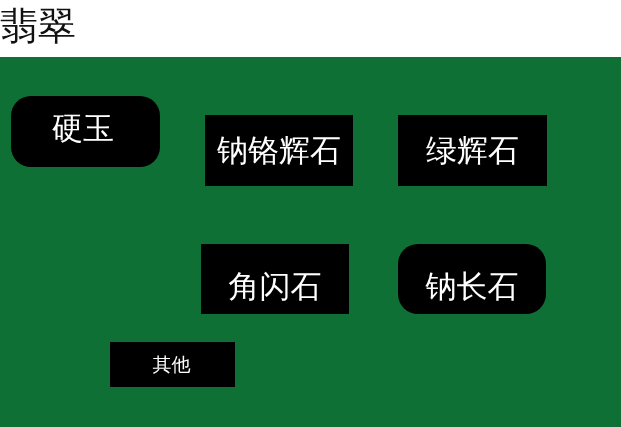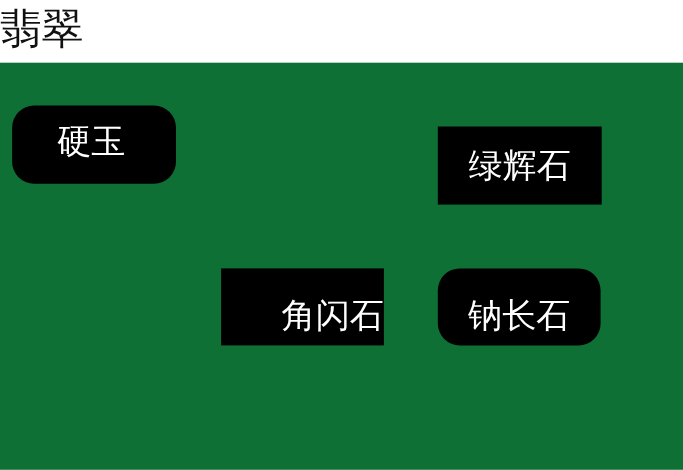--- a/index.html
+++ b/index.html
@@ -15,22 +15,28 @@
 </style>
 </head>
 <body>
 
 <div class="title">翡翠</div>
 
 <div class="panel">
   <div class="box big" style="left:11px; top:39px; width:149px; height:71px; justify-content:flex-start; padding-left:41px; padding-bottom:6px;border-radius:20px;">
     <span>硬玉</span>
   </div>
+  <div class="box big" style="left:205px; top:58px; width:148px; height:71px;">
+    <span>钠铬辉石</span>
+  </div>
   <div class="box big" style="left:398px; top:58px; width:149px; height:71px;">
     <span>绿辉石</span>
   </div>
-  <div class="box big" style="left:201px; top:187px; width:148px; height:70px; padding-top:16px;justify-content:flex-end;">
+  <div class="box big" style="left:201px; top:187px; width:148px; height:70px; padding-top:16px;">
     <span>角闪石</span>
   </div>
   <div class="box big" style="left:398px; top:187px; width:148px; height:70px; padding-top:16px;border-radius:20px;">
     <span>钠长石</span>
   </div>
+  <div class="box small" style="left:110px; top:285px; width:125px; height:45px; padding-right:2px;">
+    <span>其他</span>
+  </div>
 </div>
 
 </body></html>

